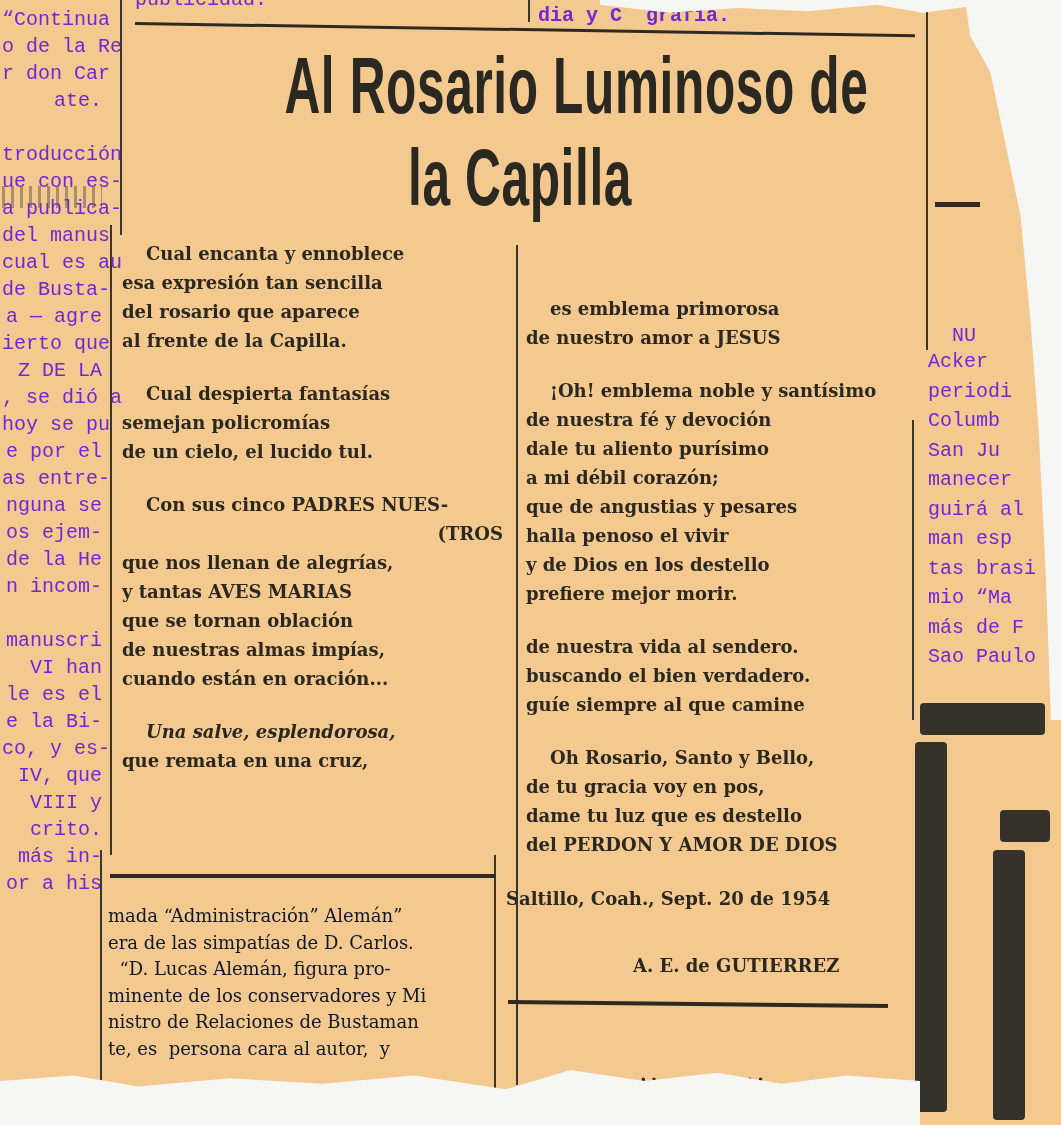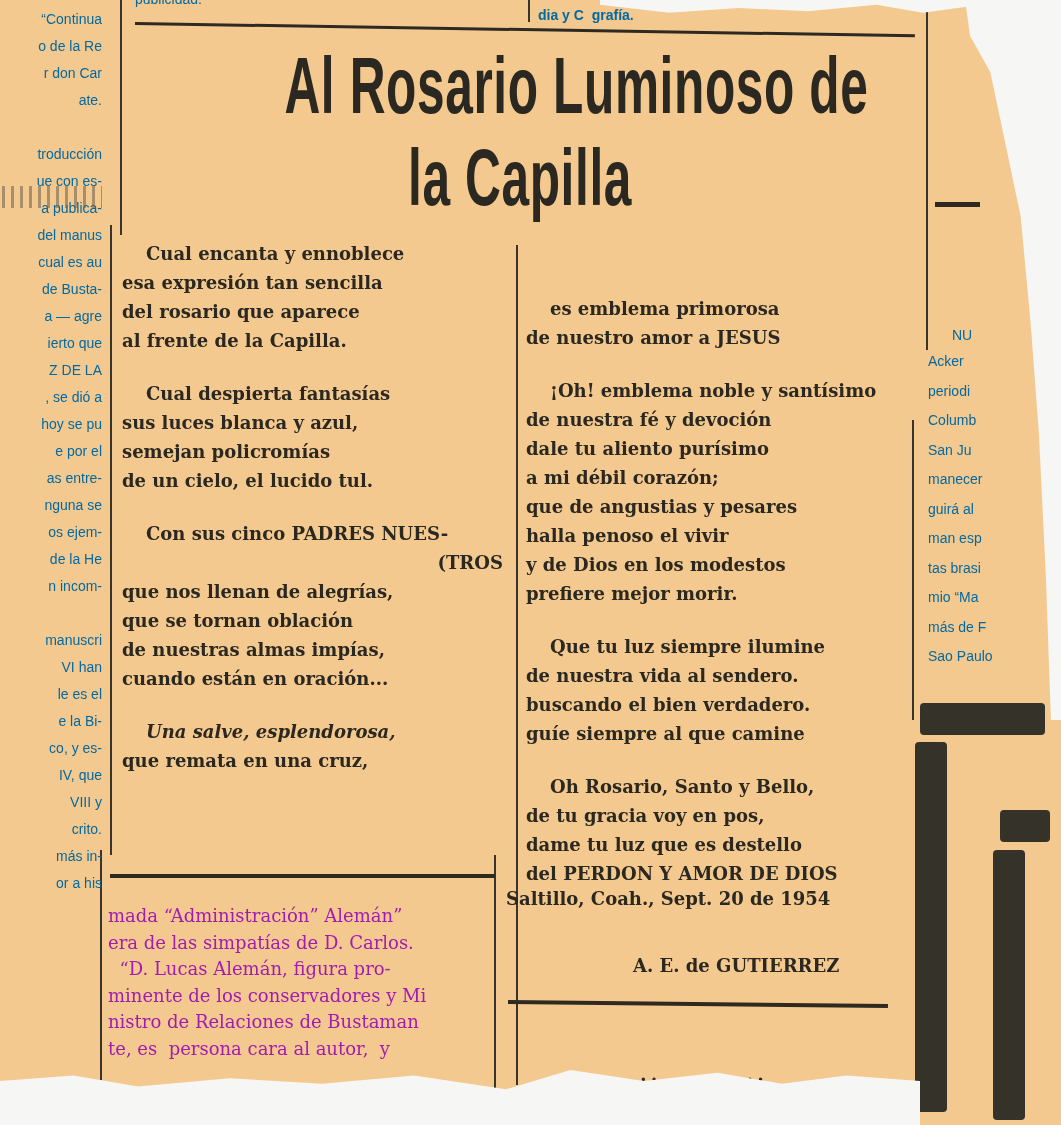--- a/index.html
+++ b/index.html
@@ -7,29 +7,29 @@
          font-family:"DejaVu Serif", serif; color:#2c2a22; }
   .paper { position:absolute; left:0; top:0; width:1061px; height:1125px; background:#f4c98f; }
   .tear-top { position:absolute; left:600px; top:0; width:461px; height:16px; background:#f6f6f4;
               clip-path:polygon(0 0,100% 0,100% 100%,95% 60%,90% 90%,80% 40%,70% 80%,60% 30%,45% 70%,30% 50%,15% 80%,0 30%); }
   .tear-right { position:absolute; left:960px; top:0; width:101px; height:720px; background:#f6f6f4;
                 clip-path:polygon(5% 0,100% 0,100% 100%,90% 100%,85% 80%,78% 60%,70% 45%,60% 30%,45% 20%,30% 10%,10% 5%); }
   .tear-bottom { position:absolute; left:0; top:1070px; width:920px; height:55px; background:#f6f6f4;
                  clip-path:polygon(0 20%,8% 10%,15% 30%,25% 15%,35% 25%,45% 10%,55% 35%,62% 0,70% 20%,78% 5%,85% 25%,92% 10%,100% 20%,100% 100%,0 100%); }
   .vrule { position:absolute; width:2px; background:#3a352b; }
   .hrule { position:absolute; height:4px; background:#2e2a22; }
-  .edge-text { position:absolute; font-family:Liberation Sans, sans-serif; font-size:14px; line-height:27px; white-space:pre; color:#0369a1; }
+  .edge-text { position:absolute; font-family:Liberation Mono, monospace; font-size:20px; line-height:27px; white-space:pre; color:#6d28d9; }
   .headline { position:absolute; left:140px; top:40px; width:760px; text-align:center;
               font-family:"Liberation Sans", sans-serif; font-weight:bold; font-size:80px; line-height:92px;
               transform:scaleX(0.62); transform-origin:center top; letter-spacing:1px; color:#2a2820; }
   .headline div { white-space:nowrap; }
   .poem { position:absolute; font-family:"DejaVu Serif", serif; font-weight:bold; font-size:18px; color:#2a2820; }
   .poem .line { white-space:pre; height:29px; line-height:29px; }
   .poem .gap { height:24px; }
-  .prose { position:absolute; font-family:"DejaVu Serif", serif; font-size:18px; line-height:26.5px; color:#a21caf; white-space:pre; }
+  .prose { position:absolute; font-family:"DejaVu Serif", serif; font-size:18px; line-height:26.5px; color:#0f172a; white-space:pre; }
   .bar { position:absolute; background:#35322a; border-radius:4px; }
   .ornament { position:absolute; left:640px; top:1070px; font-size:18px; font-weight:bold; letter-spacing:4px; color:#2a2820; }
 </style>
 </head>
 <body>
 
 <div class="paper"></div>
 
 <div class="edge-text" style="left:135px;top:-14px;">publicidad.</div>
 <div class="edge-text" style="left:538px;top:2px;font-weight:bold;">dia y C  grafía.</div>
@@ -58,29 +58,29 @@
 <div class="poem" style="left:122px;top:239px;width:385px;" id="pcol1">
     <div>
       <div class="line" style="padding-left: 24px;">Cual encanta y ennoblece</div>
       <div class="line">esa expresión tan sencilla</div>
       <div class="line">del rosario que aparece</div>
       <div class="line">al frente de la Capilla.</div>
     </div>
     <div class="gap"></div>
     <div>
       <div class="line" style="padding-left: 24px;">Cual despierta fantasías</div>
-      <div class="line">sus luces blanca y azul,</div>
       <div class="line">semejan policromías</div>
       <div class="line">de un cielo, el lucido tul.</div>
     </div>
     <div class="gap"></div>
     <div>
       <div class="line" style="padding-left: 24px;">Con sus cinco PADRES NUES-</div>
       <div class="line" style="text-align: right; padding-right: 4px; padding-left: 0px;">(TROS</div>
       <div class="line">que nos llenan de alegrías,</div>
+      <div class="line">y tantas AVES MARIAS</div>
       <div class="line">que se tornan oblación</div>
       <div class="line">de nuestras almas impías,</div>
       <div class="line">cuando están en oración...</div>
     </div>
     <div class="gap"></div>
     <div>
       <div class="line" style="padding-left: 24px; font-style: italic;">Una salve, esplendorosa,</div>
       <div class="line">que remata en una cruz,</div>
     </div>
   </div>
@@ -91,26 +91,25 @@
       <div class="line">de nuestro amor a JESUS</div>
     </div>
     <div class="gap"></div>
     <div>
       <div class="line" style="padding-left: 24px;">¡Oh! emblema noble y santísimo</div>
       <div class="line">de nuestra fé y devoción</div>
       <div class="line">dale tu aliento purísimo</div>
       <div class="line">a mi débil corazón;</div>
       <div class="line">que de angustias y pesares</div>
       <div class="line">halla penoso el vivir</div>
-      <div class="line">y de Dios en los modestos</div>
+      <div class="line">y de Dios en los destello</div>
       <div class="line">prefiere mejor morir.</div>
     </div>
     <div class="gap"></div>
     <div>
-      <div class="line" style="padding-left: 24px;">Que tu luz siempre ilumine</div>
       <div class="line">de nuestra vida al sendero.</div>
       <div class="line">buscando el bien verdadero.</div>
       <div class="line">guíe siempre al que camine</div>
     </div>
     <div class="gap"></div>
     <div>
       <div class="line" style="padding-left: 24px;">Oh Rosario, Santo y Bello,</div>
       <div class="line">de tu gracia voy en pos,</div>
       <div class="line">dame tu luz que es destello</div>
       <div class="line">del PERDON Y AMOR DE DIOS</div>

